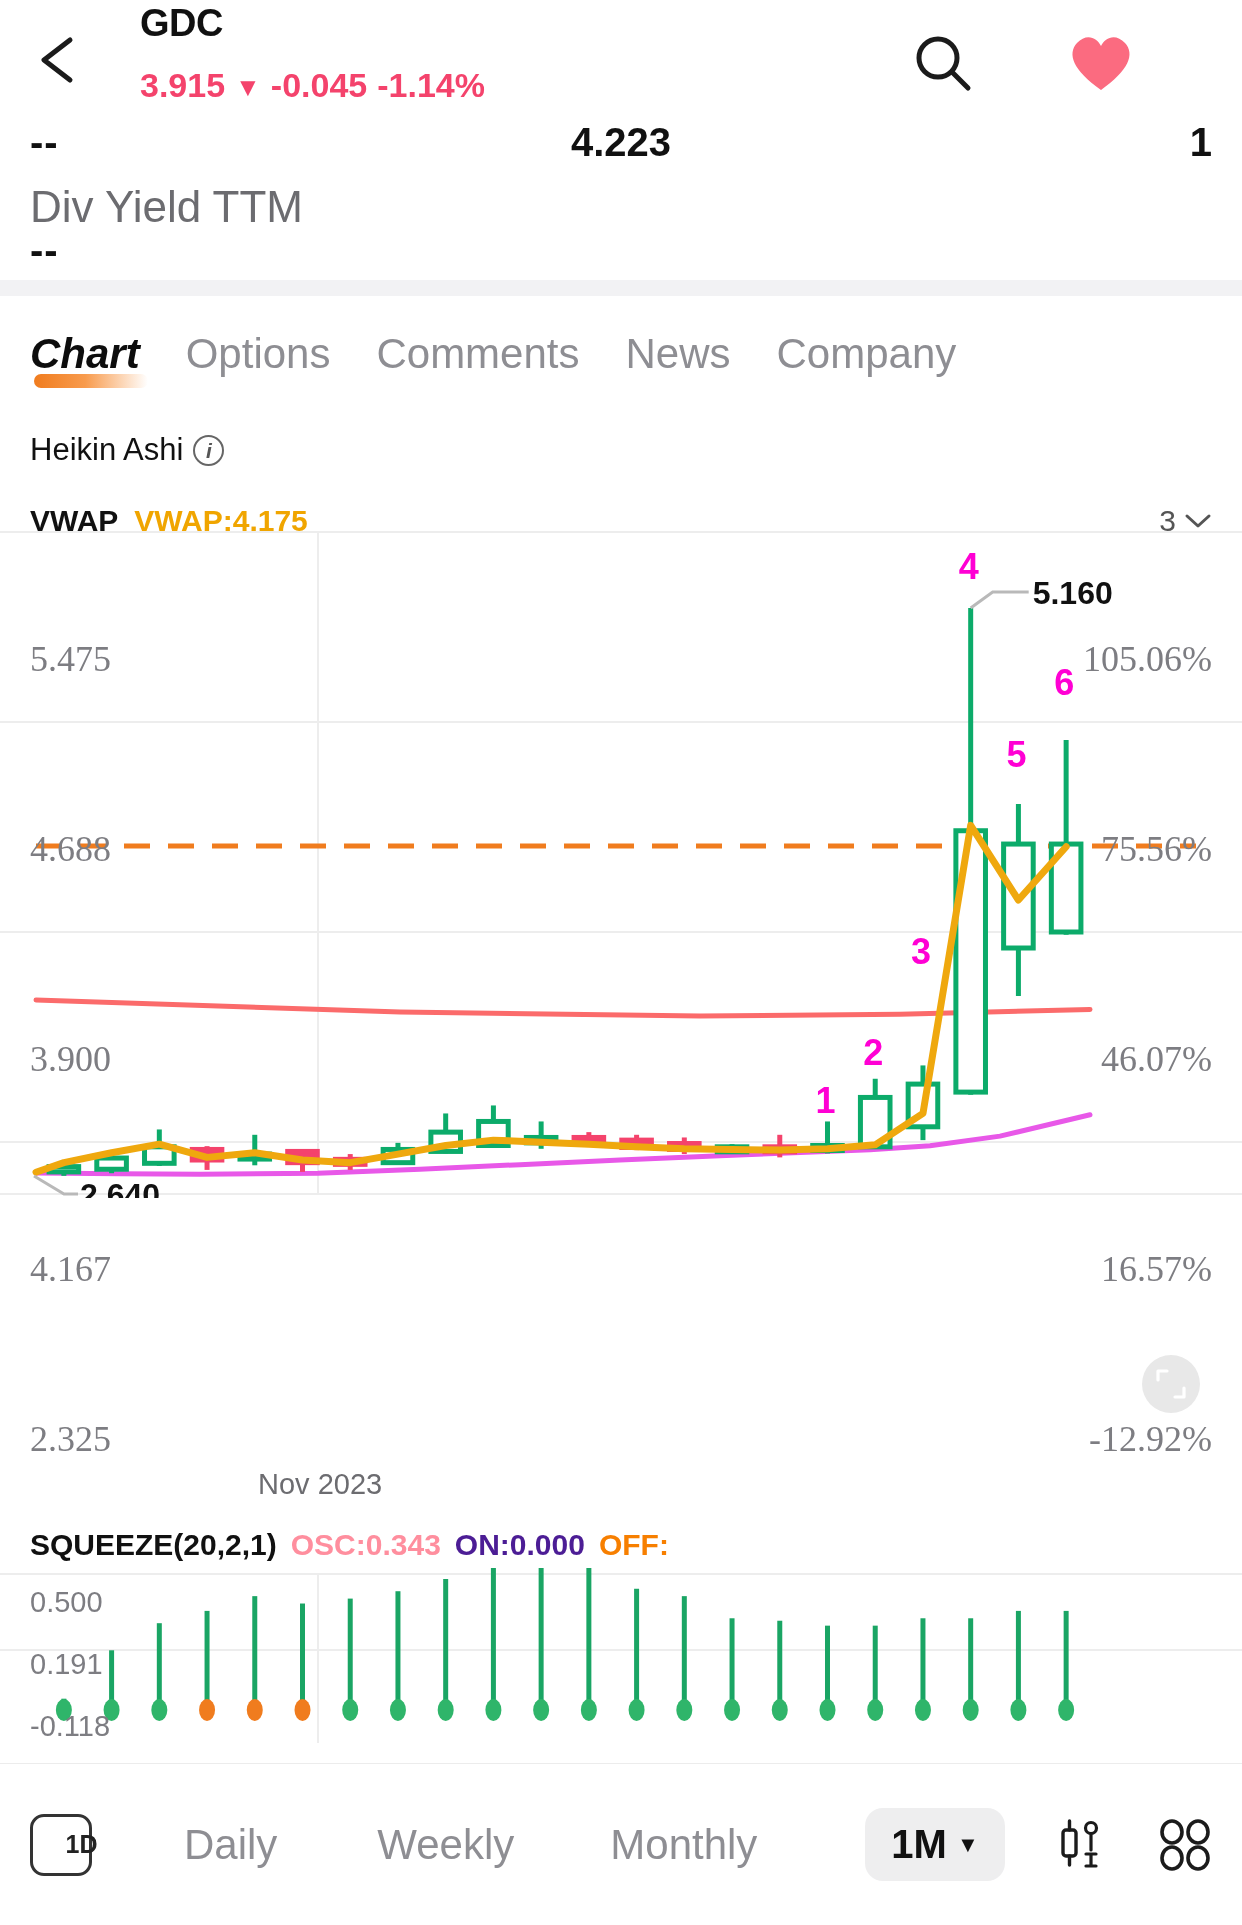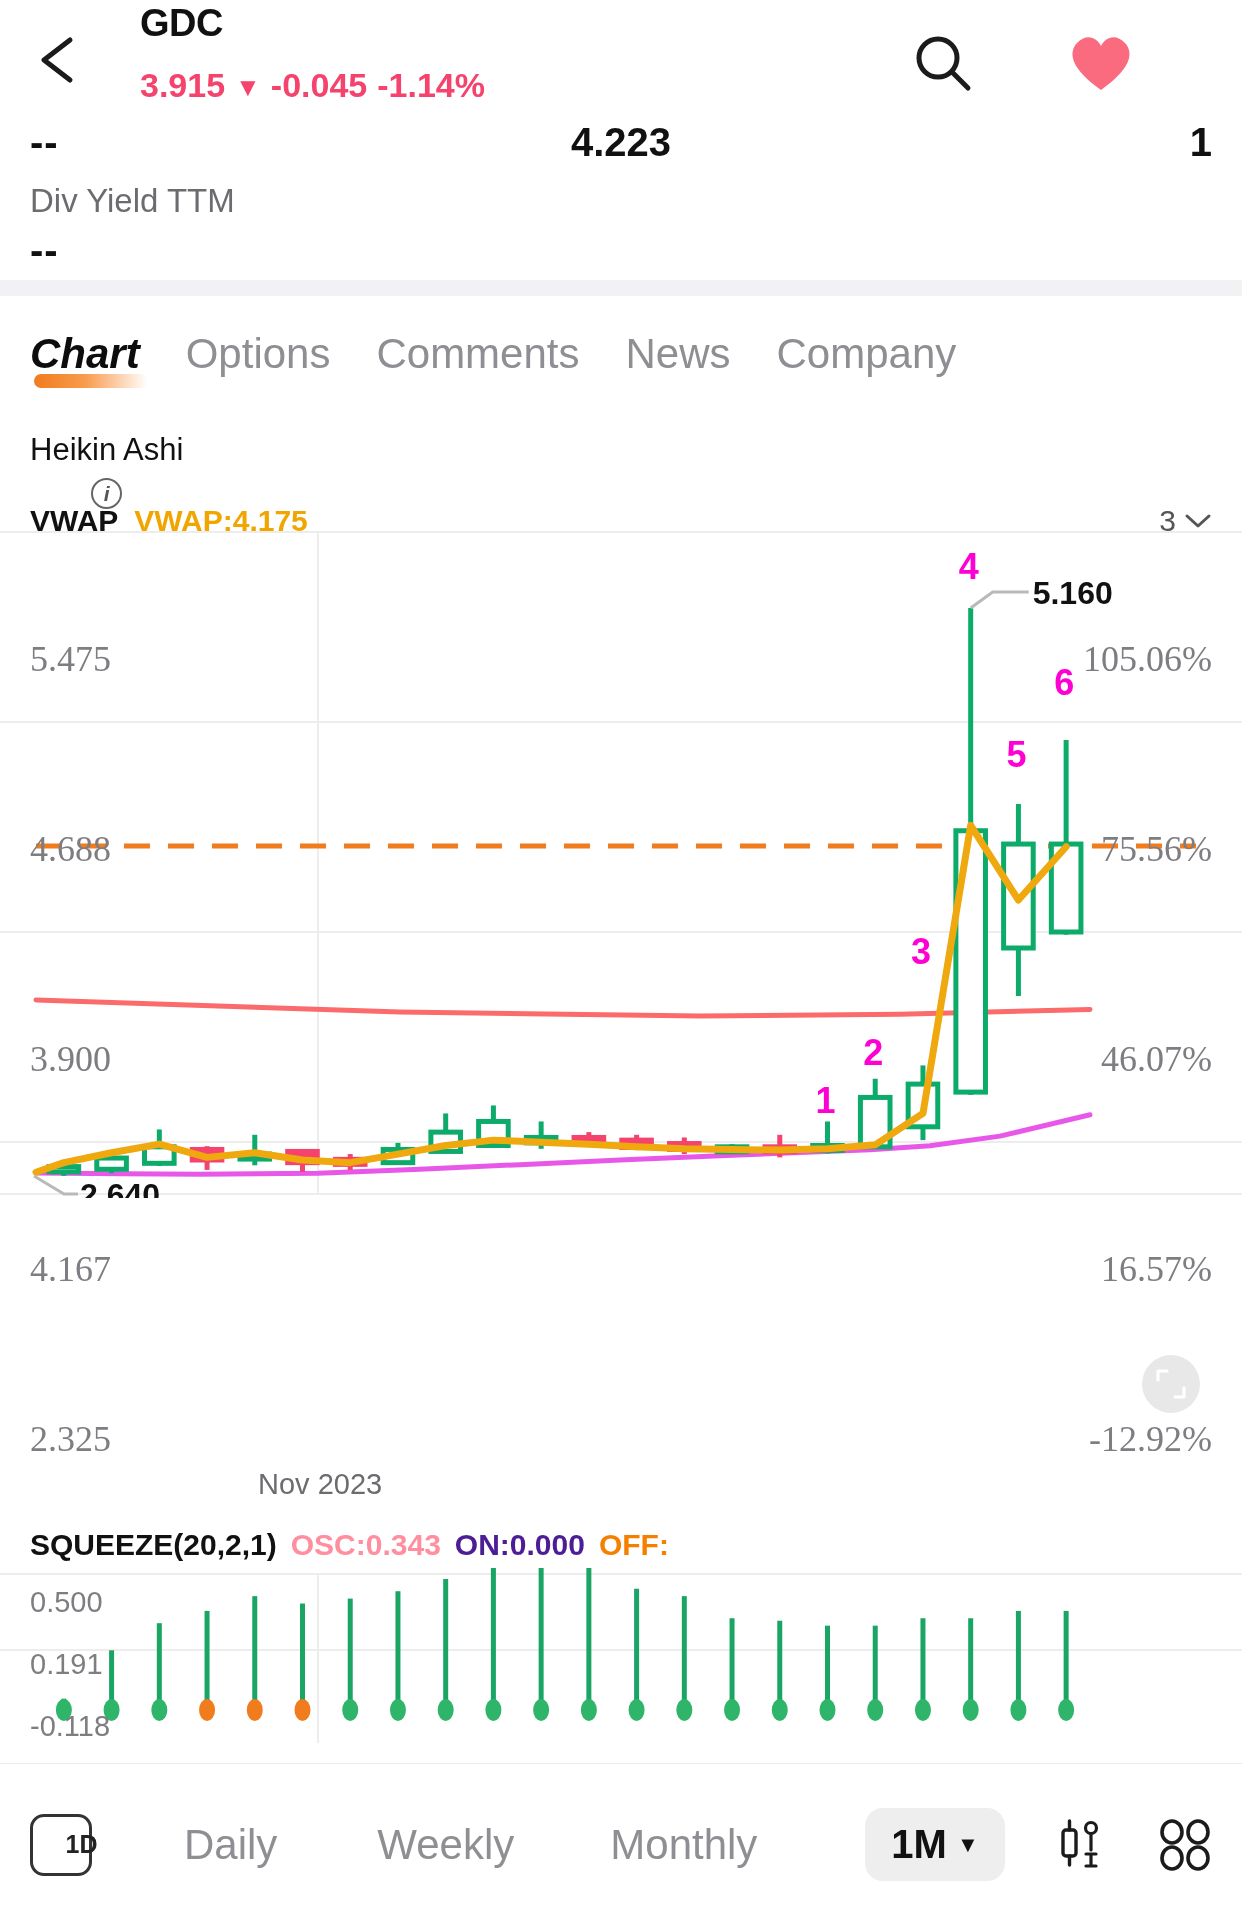--- a/index.html
+++ b/index.html
@@ -45,21 +45,21 @@
   .stat-center{
     position:absolute; left:0; right:0; top:0;
     text-align:center; font-size:40px; font-weight:600; color:#111;
   }
   .stat-right{
     position:absolute; right:30px; top:0px;
     font-size:40px; font-weight:600; color:#111;
   }
   .stat-label{
     position:absolute; left:30px; top:62px;
-    font-size:33px; color:#6c6c70; font-weight:400;
+    font-size:44px; color:#6c6c70; font-weight:400;
   }
   .stat-value2{
     position:absolute; left:30px; top:108px;
     font-size:40px; font-weight:600; color:#111; letter-spacing:1px;
   }
 
   .divider{ height:16px; background:#f2f2f4; }
 
   
   .tabs{
@@ -74,21 +74,21 @@
   .tab.active .underline{
     position:absolute; left:4px; right:-8px; bottom:-4px; height:14px;
     border-radius:7px;
     background:linear-gradient(90deg,#f07c1e 0%,#f89b4d 45%,rgba(255,255,255,0) 100%);
   }
 
   
   .ind-row1{
     position:absolute; left:30px; top:432px;
     display:flex; align-items:center; gap:10px;
-    font-size:31px; color:#111; font-weight:500;flex-direction:column;
+    font-size:31px; color:#111; font-weight:500;
   }
   .info-circle{
     width:31px; height:31px; border:2px solid #666; border-radius:50%;
     display:flex; align-items:center; justify-content:center;
     font-size:21px; font-weight:700; color:#555; font-style:italic;
     line-height:1;
   }
   .ind-row2{
     position:absolute; left:30px; top:504px; right:30px;
     display:flex; align-items:center; gap:16px;

